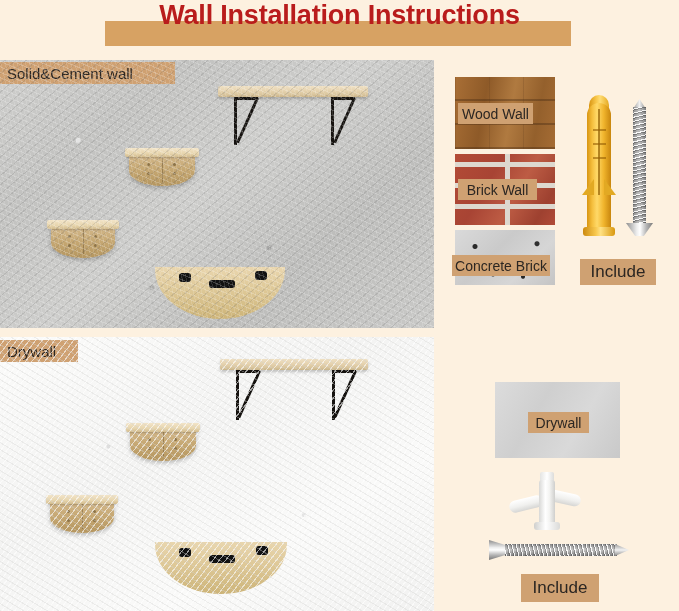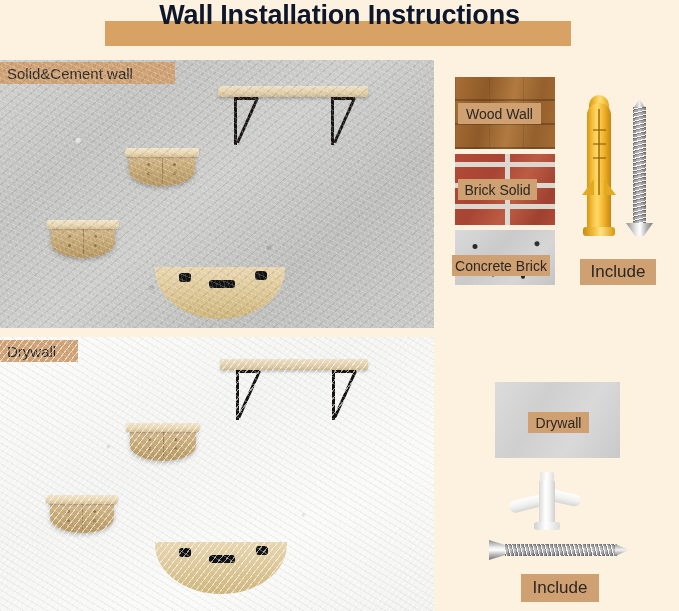--- a/index.html
+++ b/index.html
@@ -13,21 +13,21 @@
 
   
   .title-band {
     position: absolute; left: 105px; top: 21px;
     width: 466px; height: 25px;
     background: #d7a263;
   }
   .title-text {
     position: absolute; left: 0; top: 0px; width: 679px;
     text-align: center;
-    font-size: 27px; font-weight: bold; color: #0f172a;
+    font-size: 27px; font-weight: bold; color: #b91c1c;
     letter-spacing: -0.2px; white-space: nowrap;
   }
 
   
   .badge {
     position: absolute;
     background: #cfa172;
     color: #2b2622;
     font-size: 14px;
     display: flex; align-items: center; justify-content: center;
@@ -311,24 +311,24 @@
       <div class="bridge-body"></div>
       <div class="blk" style="left:24px;top:6px;width:12px;height:9px;"></div>
       <div class="blk" style="left:54px;top:13px;width:26px;height:8px;"></div>
       <div class="blk" style="left:101px;top:4px;width:12px;height:9px;"></div>
     </div>
 
     <div class="badge" style="left:0;top:3px;width:78px;height:22px;justify-content:flex-start;padding-left:7px;font-size:15px;">Drywall</div>
   </div>
 
   <div class="swatch sw-wood" style="left:455px;top:77px;width:100px;height:72px;"></div>
-  <div class="badge" style="left:458px;top:103px;width:83px;height:21px;">Wood Wall</div>
+  <div class="badge" style="left:458px;top:103px;width:75px;height:21px;">Wood Wall</div>
 
   <div class="swatch sw-brick" style="left:455px;top:154px;width:100px;height:71px;"></div>
-  <div class="badge" style="left:458px;top:179px;width:79px;height:21px;">Brick Solid</div>
+  <div class="badge" style="left:458px;top:179px;width:79px;height:21px;">Brick Wall</div>
 
   <div class="swatch sw-concrete" style="left:455px;top:230px;width:100px;height:55px;"></div>
   <div class="badge" style="left:452px;top:255px;width:98px;height:21px;">Concrete Brick</div>
 
   <div class="anchor-yellow" style="left:581px;top:95px;width:36px;height:145px;">
     <div class="ay-taper"></div>
     <div class="ay-body"></div>
     <div class="ay-wing" style="left:1px;top:84px;clip-path:polygon(0 100%,100% 0,100% 100%);"></div>
     <div class="ay-wing" style="left:23px;top:84px;clip-path:polygon(0 0,100% 100%,0 100%);"></div>
     <div class="ay-slot" style="left:17px;top:14px;height:86px;"></div>

